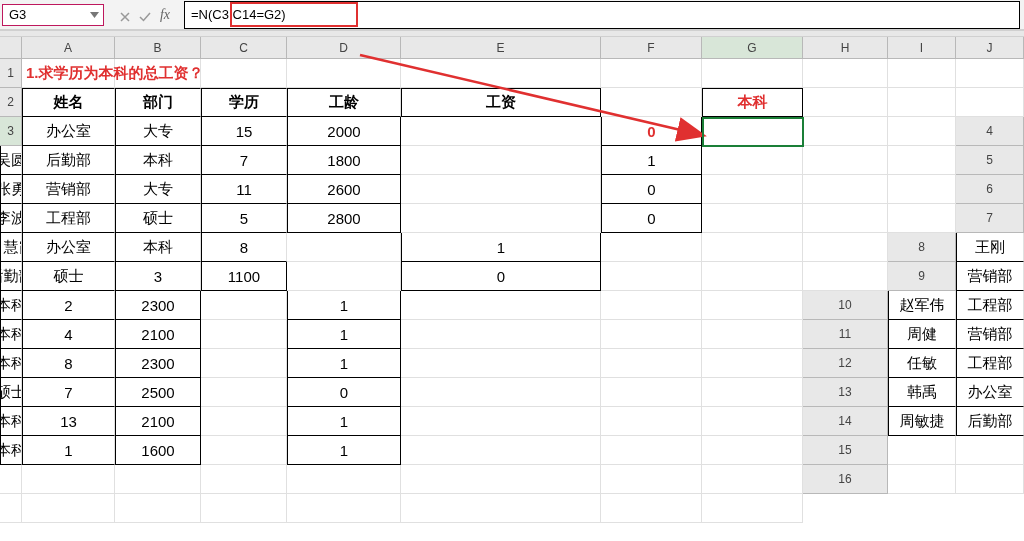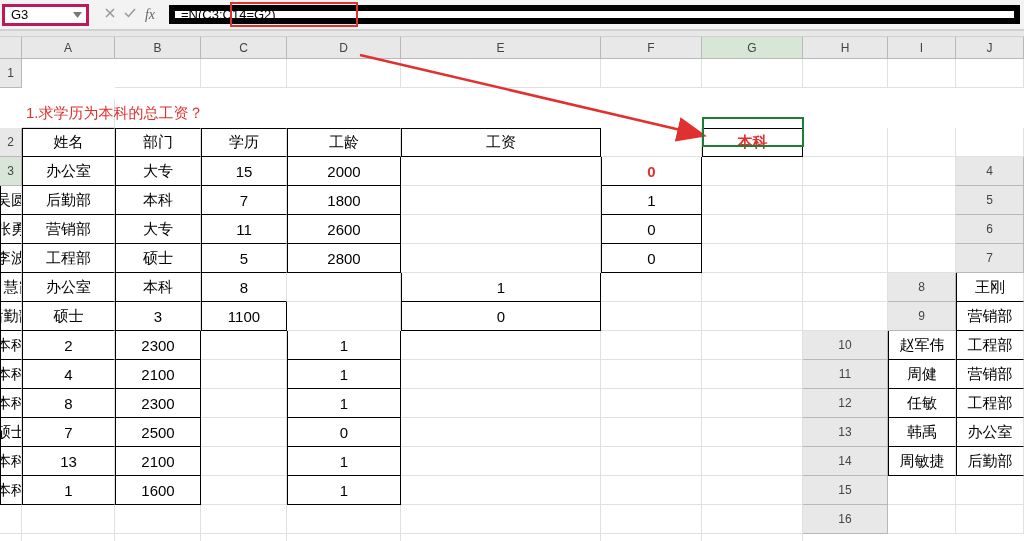--- a/index.html
+++ b/index.html
@@ -1,49 +1,49 @@
 <!DOCTYPE html>
 <html><head>
 <meta charset="utf-8">
 <style>
 * { box-sizing: border-box; margin: 0; padding: 0; }
 body { font-family: "Microsoft YaHei", Arial, sans-serif; font-size: 13px; background: #fff; overflow: hidden; width: 1024px; height: 541px; position: relative; }
 
 
 .formula-row { height: 30px; display: flex; align-items: center; background: #f3f3f3; border-bottom: 1px solid #d0d0d0; }
-.name-box { width: 87px; height: 22px; border: 3px solid #be185d; background: #fff; display: flex; align-items: center; padding: 0 6px; margin: 0 2px; position: relative; }
+.name-box { width: 102px; height: 22px; border: 1px solid #be185d; background: #fff; display: flex; align-items: center; padding: 0 6px; margin: 0 2px; position: relative; }
 .name-box .dd { position: absolute; right: 2px; top: 50%; transform: translateY(-50%); width: 14px; height: 14px; display: flex; align-items: center; justify-content: center; color: #666; }
-.fb-btns { display: flex; align-items: flex-start; gap: 2px; padding: 0 10px; color: #888; }
+.fb-btns { display: flex; align-items: flex-end; gap: 2px; padding: 0 10px; color: #888; }
 .fb-btn { width: 18px; display: flex; align-items: center; justify-content: center; }
 .fx { font-style: italic; font-family: "Times New Roman", serif; color: #666; font-size: 14px; }
-.formula-input { flex: 1; height: 19px; background: #fff; border: 6px solid #000000; display: flex; align-items: center; padding: 0 6px; margin-right: 4px; }
+.formula-input { flex: 1; height: 28px; background: #fff; border: 1px solid #000000; display: flex; align-items: center; padding: 0 6px; margin-right: 4px; }
 .formula-hl { position: absolute; border: 2px solid #e03030; top: 2px; left: 230px; width: 128px; height: 25px; pointer-events: none; }
 
 
 .divider { height: 7px; background: #e8e8e8; border-top: 1px solid #d0d0d0; border-bottom: 1px solid #d0d0d0; }
 
 
 .sheet-wrap { position: relative; }
 .sheet { display: grid; grid-template-columns: 22px 93px 86px 86px 114px 200px 101px 101px 85px 68px 68px; }
 .corner { background: #e8e8e8; border-right: 1px solid #b8b8b8; border-bottom: 1px solid #b8b8b8; height: 22px; }
 .colh { background: #e8e8e8; border-right: 1px solid #b8b8b8; border-bottom: 1px solid #b8b8b8; height: 22px; display: flex; align-items: center; justify-content: center; color: #444; font-size: 12px; }
 .colh.active { background: #d8e6d8; }
 .rowh { background: #e8e8e8; border-right: 1px solid #b8b8b8; border-bottom: 1px solid #b8b8b8; display: flex; align-items: center; justify-content: center; color: #444; font-size: 12px; }
 .rowh.active { background: #d8e6d8; }
 .cell { border-right: 1px solid #e0e0e0; border-bottom: 1px solid #e0e0e0; display: flex; align-items: center; justify-content: center; padding: 0 4px; background: #fff; white-space: nowrap; overflow: hidden; }
 .h29 { height: 29px; }
 
 
-.bt { border-top: 1px solid #000 !important; }
+.bt { border-top: 1px solid #000 !important; font-weight: bold; }
 .bb { border-bottom: 1px solid #000 !important; }
 .bl { border-left: 1px solid #000 !important; }
 .br { border-right: 1px solid #000 !important; }
 
 
-.title-red { color: #e03030; font-weight: normal; justify-content: flex-start; margin-top: 40px; }
+.title-red { color: #e03030; font-weight: bold; justify-content: flex-start; }
 .hdr-red { color: #e03030; font-weight: bold; }
 .bold { font-weight: bold; }
 .txt16 { font-size: 15px; }
 
 
 .active-cell-box { position: absolute; border: 2px solid #1a7f37; pointer-events: none; z-index: 5; }
 
 
 .arrow-svg { position: absolute; top: 10px; left: 350px; width: 380px; height: 140px; pointer-events: none; z-index: 4; }
 </style>

